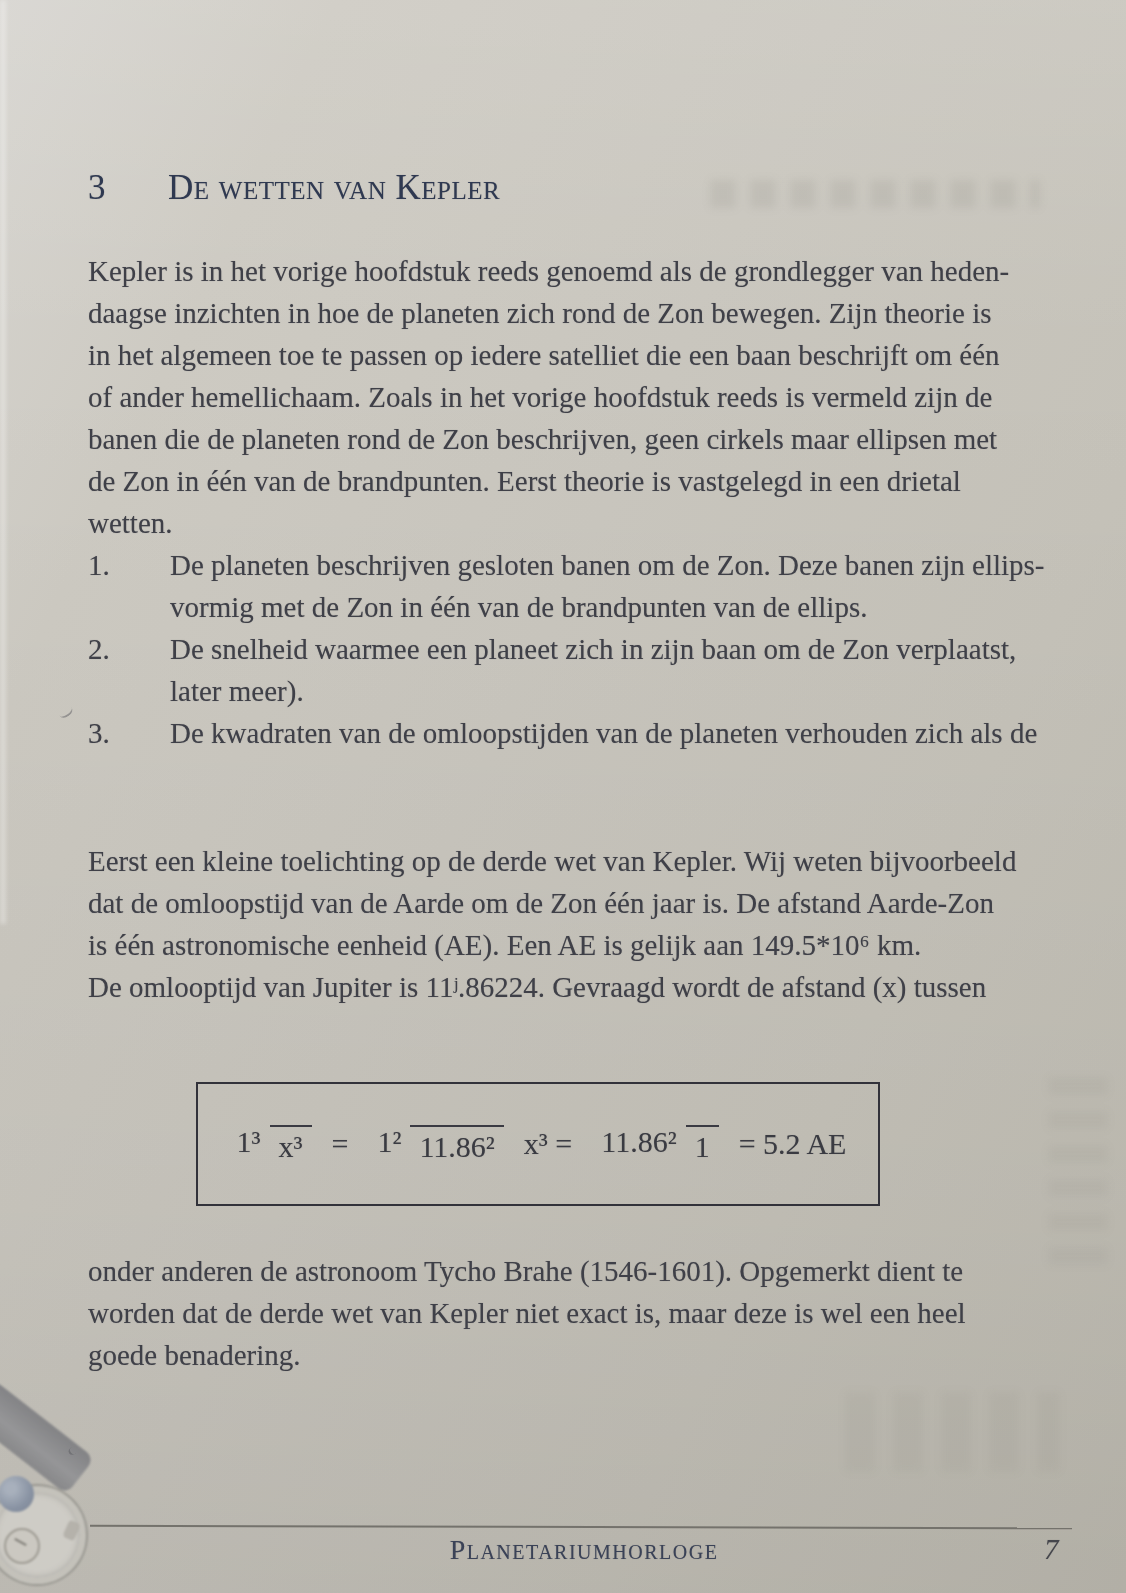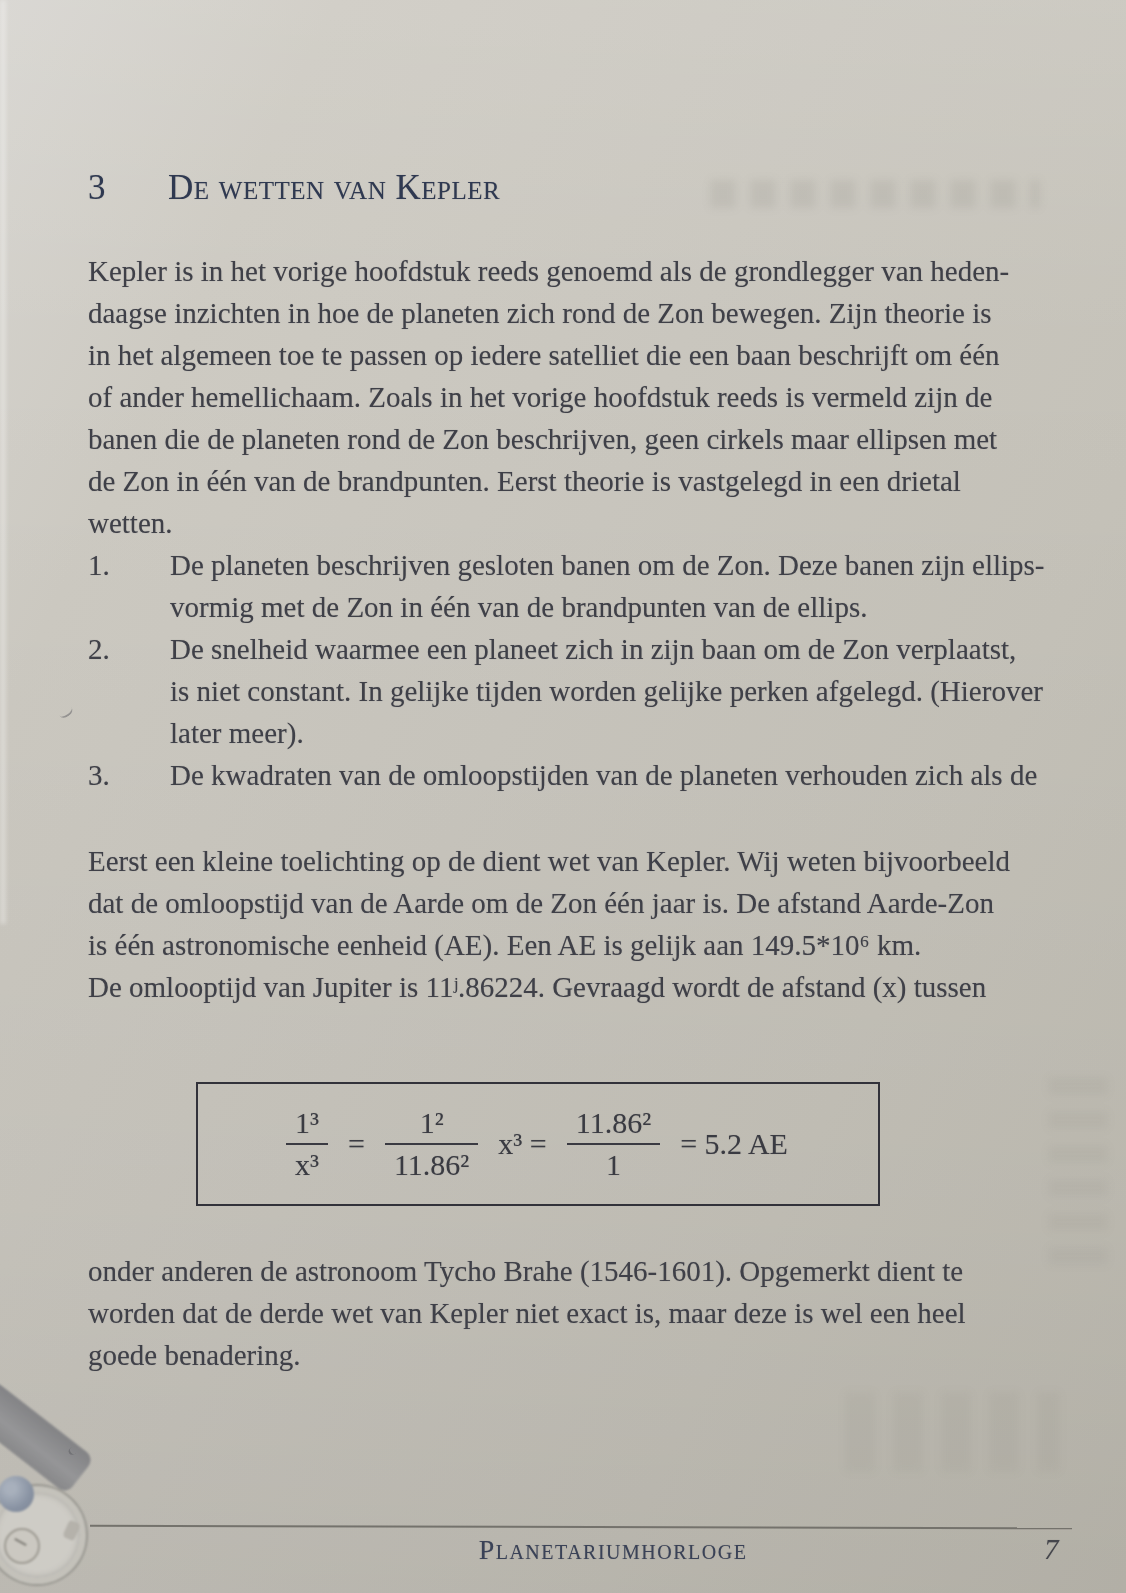--- a/index.html
+++ b/index.html
@@ -26,28 +26,28 @@
   .para .line{height:42px;white-space:nowrap;}
   .laws{position:absolute;left:88px;top:544px;width:980px;font-size:29px;line-height:42px;}
   .law{display:flex;}
   .law-number{width:42px;flex:none;}
   .law-lines .line{height:42px;white-space:nowrap;margin-left:40px;}
   
   .formula-box{position:absolute;left:196px;top:1082px;width:680px;height:120px;
     border:2.5px solid #32323a;
     display:flex;align-items:center;justify-content:center;gap:18px;
     font-size:30px;color:#3a3b42;}
-  .frac{display:inline-flex;flex-direction:column;text-align:center;}
+  .frac{display:inline-flex;text-align:center;}
   .frac .fnum{padding:0 9px 3px;}
   .frac .fden{padding:3px 9px 0;border-top:2px solid #3a3a42;}
   .f-sep{padding:0 2px;}
   
   .footer-rule{position:absolute;left:90px;top:1526px;width:982px;height:2px;
     background:#74726c;transform:rotate(0.15deg);}
-  .footer-title{position:absolute;left:104px;top:1534px;width:982px;text-align:center;
+  .footer-title{position:absolute;left:75px;top:1534px;width:982px;text-align:center;
     font-variant:small-caps;font-size:28px;letter-spacing:1.5px;color:#3a4257;
     transform:translateX(18px);}
   .page-number{position:absolute;left:1044px;top:1533px;font-size:29px;
     font-style:italic;color:#45464c;}
   
   .watch{position:absolute;left:0;top:1412px;width:110px;height:181px;
     filter:blur(1px);opacity:0.8;}
   .watch-strap{position:absolute;left:-34px;top:2px;width:128px;height:46px;
     background:linear-gradient(#74757a,#8c8d91 60%,#7b7c80);
     border-radius:10px;transform:rotate(38deg);}
@@ -109,34 +109,33 @@
       <span class="law-number">1.</span>
       <div class="law-lines">
         <div class="line">De planeten beschrijven gesloten banen om de Zon. Deze banen zijn ellips-</div>
         <div class="line">vormig met de Zon in één van de brandpunten van de ellips.</div>
       </div>
     </div>
     <div class="law">
       <span class="law-number">2.</span>
       <div class="law-lines">
         <div class="line">De snelheid waarmee een planeet zich in zijn baan om de Zon verplaatst,</div>
-        <div class="line">is niet constant. In gelijke tijden worden gelijke perken afgelegd. (Hierover</div>
         <div class="line">later meer).</div>
       </div>
     </div>
     <div class="law">
       <span class="law-number">3.</span>
       <div class="law-lines">
         <div class="line">De kwadraten van de omloopstijden van de planeten verhouden zich als de</div>
       </div>
     </div>
   </div>
 
   <div class="para" style="top:840px;">
-    <div class="line">Eerst een kleine toelichting op de dient wet van Kepler. Wij weten bijvoorbeeld</div>
+    <div class="line">Eerst een kleine toelichting op de derde wet van Kepler. Wij weten bijvoorbeeld</div>
     <div class="line">dat de omloopstijd van de Aarde om de Zon één jaar is. De afstand Aarde-Zon</div>
     <div class="line">is één astronomische eenheid (AE). Een AE is gelijk aan 149.5*10⁶ km.</div>
     <div class="line">De omlooptijd van Jupiter is 11ʲ.86224. Gevraagd wordt de afstand (x) tussen</div>
   </div>
 
   <div class="formula-box">
     <span class="frac">
       <span class="fnum">1³</span>
       <span class="fden">x³</span>
     </span>

